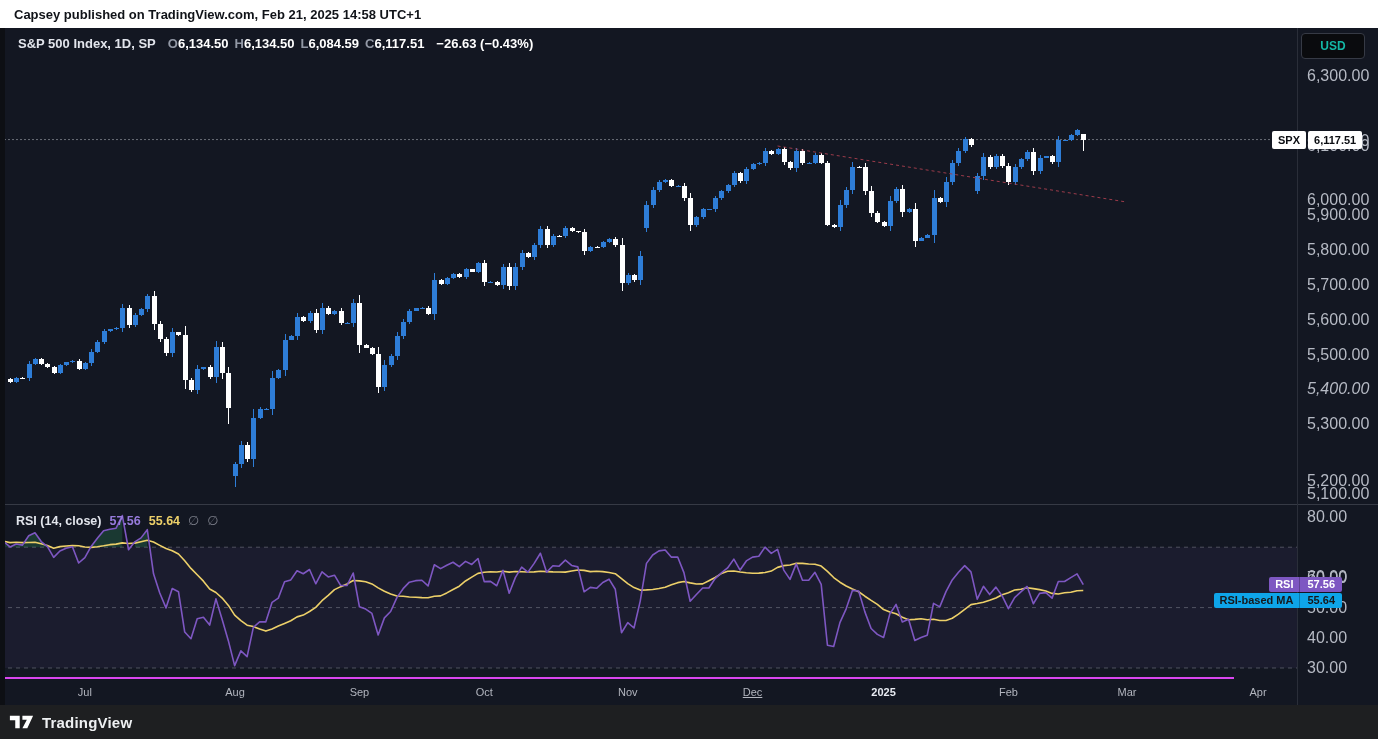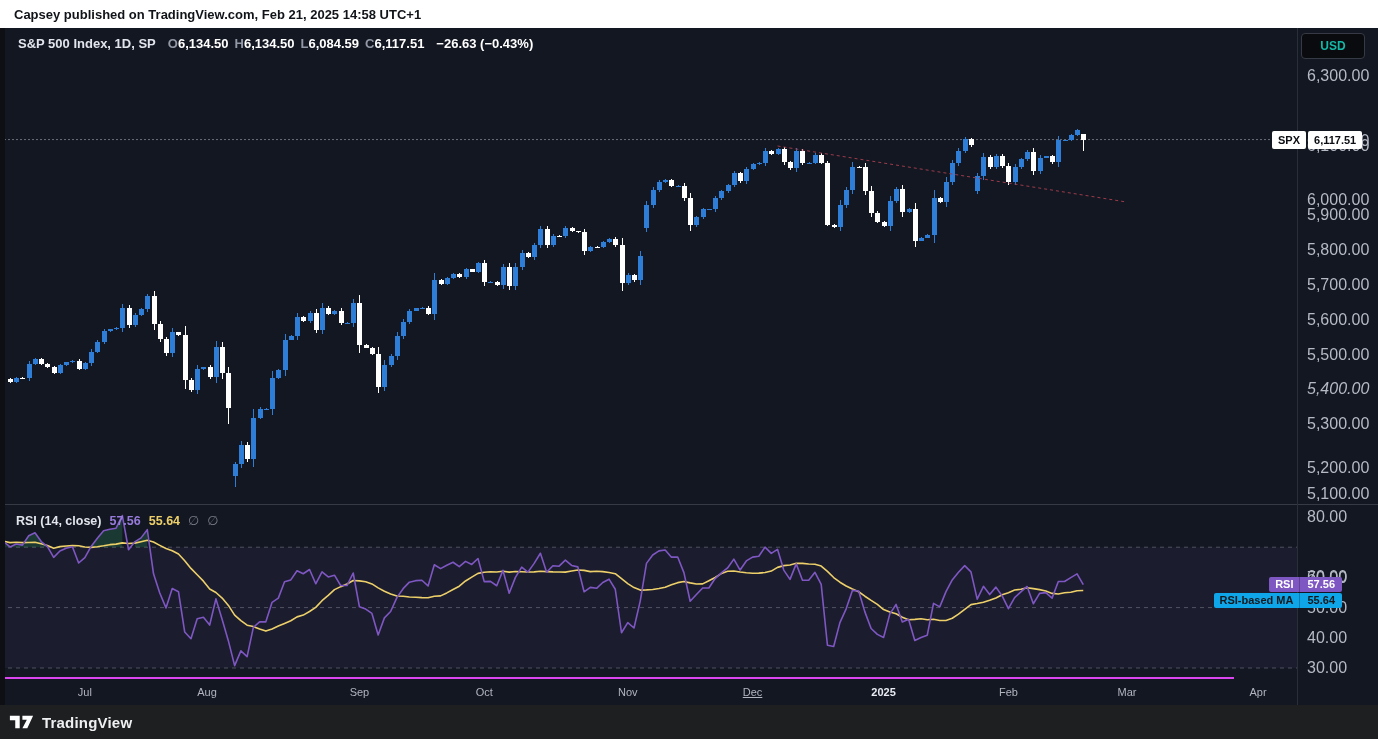--- a/index.html
+++ b/index.html
@@ -444,21 +444,21 @@
         <span class="axis-label" style="top: 88px; margin-top: 18px;">6,200.00</span>
         <span class="axis-label" style="top: 110.666px;">6,100.00</span>
         <span class="axis-label" style="top: 145.499px; margin-top: 20px;">6,000.00</span>
         <span class="axis-label" style="top: 180.332px;">5,900.00</span>
         <span class="axis-label" style="top: 215.165px;">5,800.00</span>
         <span class="axis-label" style="top: 249.998px;">5,700.00</span>
         <span class="axis-label" style="top: 284.831px;">5,600.00</span>
         <span class="axis-label" style="top: 319.664px;">5,500.00</span>
         <span class="axis-label" style="top: 354.497px; font-style: italic;">5,400.00</span>
         <span class="axis-label" style="top: 389.33px;">5,300.00</span>
-        <span class="axis-label" style="top: 433px;">5,200.00</span>
+        <span class="axis-label" style="top: 446px;">5,200.00</span>
         <span class="axis-label" style="top: 458.996px;">5,100.00</span>
         <span class="axis-label" style="top: 482px;">80.00</span>
         <span class="axis-label" style="top: 543px;">70.00</span>
         <span class="axis-label" style="top: 542.4px;">60.00</span>
         <span class="axis-label" style="top: 572.6px;">50.00</span>
         <span class="axis-label" style="top: 602.8px;">40.00</span>
         <span class="axis-label" style="top: 633px;">30.00</span>
       </div>
 
     <div class="spx-badge" id="spx-badge" style="left: 1272px; top: 102.567px;">
@@ -470,21 +470,21 @@
       <span class="lbl">RSI</span>
       <span class="val">57.56</span>
     </div>
     <div class="rsi-badge yellow" id="ma-badge" style="right: 36px; top: 564.769px;">
       <span class="lbl">RSI-based MA</span>
       <span class="val">55.64</span>
     </div>
 
     <div class="time-axis" id="time-axis">
         <span class="time-label" style="left: 84.88px;">Jul</span>
-        <span class="time-label" style="left: 207px;">Aug</span>
+        <span class="time-label" style="left: 235px;">Aug</span>
         <span class="time-label" style="left: 359.44px;">Sep</span>
         <span class="time-label" style="left: 484.24px;">Oct</span>
         <span class="time-label" style="left: 627.76px;">Nov</span>
         <span class="time-label" style="left: 752.56px; text-decoration: underline;">Dec</span>
         <span class="time-label bold" style="left: 883.6px;">2025</span>
         <span class="time-label" style="left: 1008.4px;">Feb</span>
         <span class="time-label" style="left: 1126.96px;">Mar</span>
         <span class="time-label" style="left: 1258px;">Apr</span>
       </div>
   </div>

